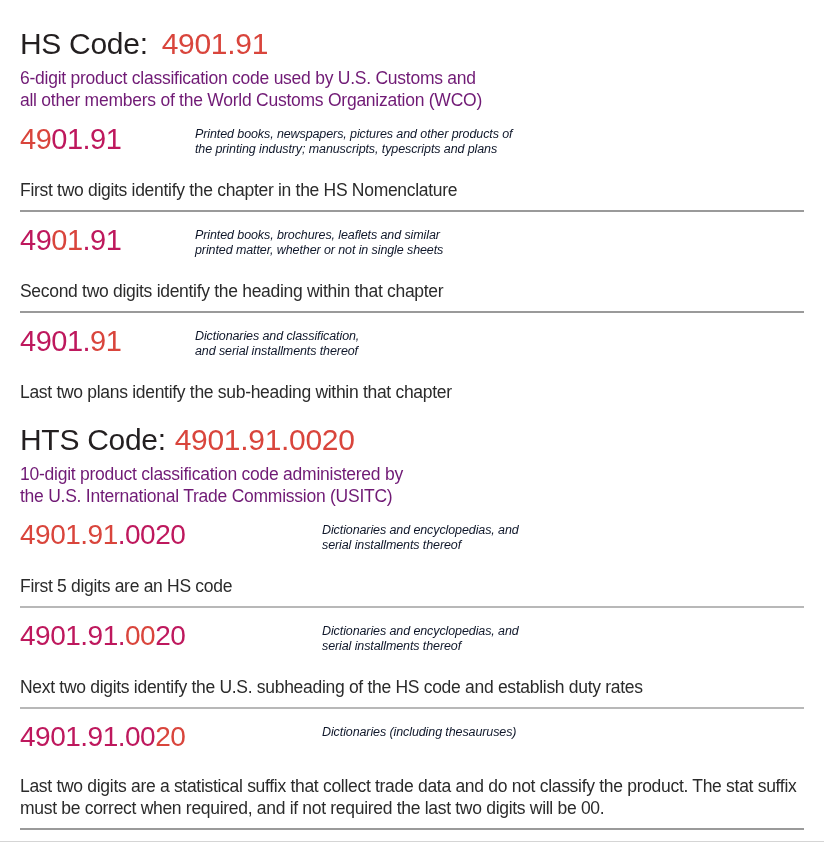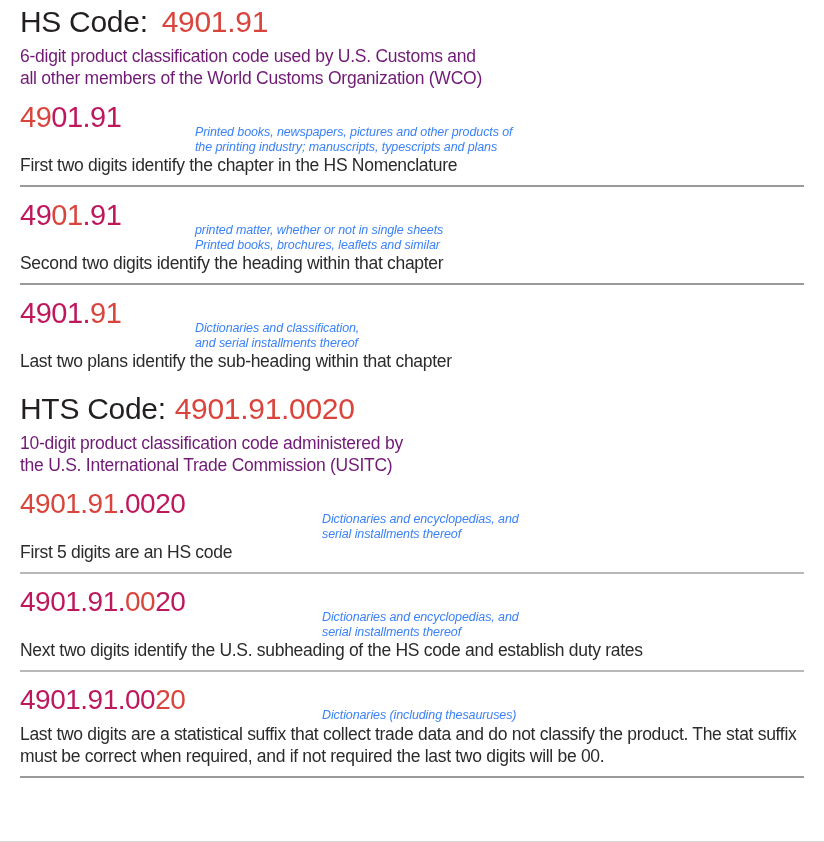--- a/index.html
+++ b/index.html
@@ -11,21 +11,21 @@
   body {
     width: 824px;
     height: 842px;
     font-family: "Liberation Sans", sans-serif;
     color: #2b2b2b;
     overflow: hidden;
   }
   .sheet {
     width: 824px;
     height: 842px;
-    padding: 3px 20px 0 20px;
+    padding: 25px 20px 0 20px;
     position: relative;
   }
 
   
   .section-head {
     display: flex;
     align-items: baseline;
     white-space: nowrap;
   }
   .section-head .lbl {
@@ -71,33 +71,32 @@
   .digits .on  { color: #d9453c; }
   .digits .off { color: #be185d; }
 
   .hs-row .digits  { width: 175px; }
   .hts-row .digits { width: 302px; font-size: 28px; }
 
   .desc {
     font-style: italic;
     font-size: 12.5px;
     line-height: 14.5px;
-    color: #3b82f6;
+    color: #0f172a;
     letter-spacing: -0.1px;
     padding-top: 3px;
     max-width: 480px;
-    margin-top: 20px;
   }
 
   .explain {
     font-size: 17.5px;
     line-height: 22px;
     color: #2b2b2b;
     letter-spacing: -0.3px;
-    margin-top: 0;
+    margin-top: 23px;
   }
   .explain .strong { font-weight: normal; }
 
   .rule {
     height: 0;
     border-top: 2px solid #9a9a9a;
     margin-top: 9px;
   }
   .rule.light { border-top-color: #b8b8b8; }
 
@@ -136,22 +135,22 @@
     <div class="explain">First two digits identify the chapter in the HS Nomenclature</div>
     <div class="rule"></div>
   </div>
 
   <div class="row hs-row">
     <div class="row-top">
       <div class="digits">
         <span class="off">49</span><span class="on">01</span><span class="off">.91</span>
       </div>
       <div class="desc">
+        <div>Printed books, brochures, leaflets and similar</div>
         <div>printed matter, whether or not in single sheets</div>
-        <div>Printed books, brochures, leaflets and similar</div>
       </div>
     </div>
     <div class="explain">Second two digits identify the heading within that chapter</div>
     <div class="rule"></div>
   </div>
 
   <div class="row hs-row">
     <div class="row-top">
       <div class="digits">
         <span class="off">4901.</span><span class="on">91</span><span class="off"></span>

